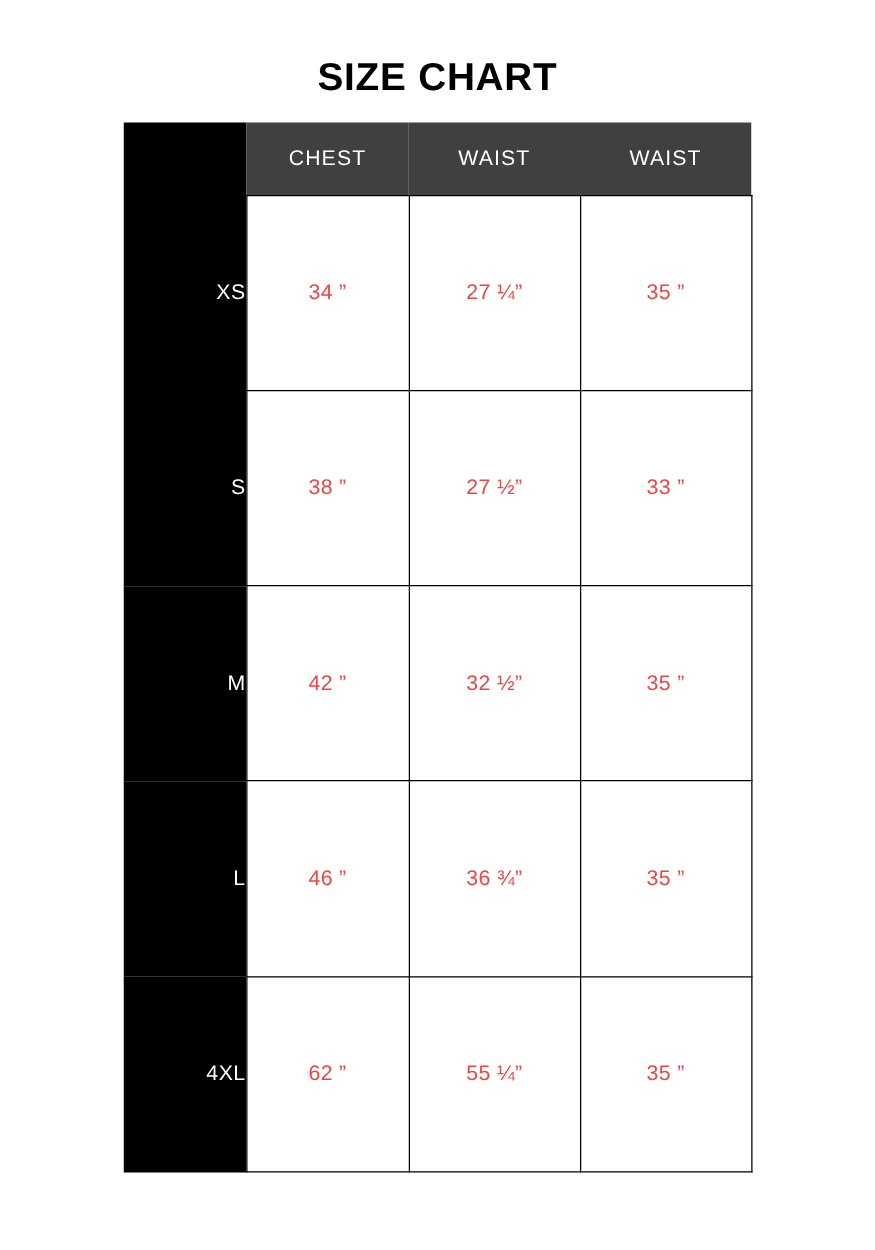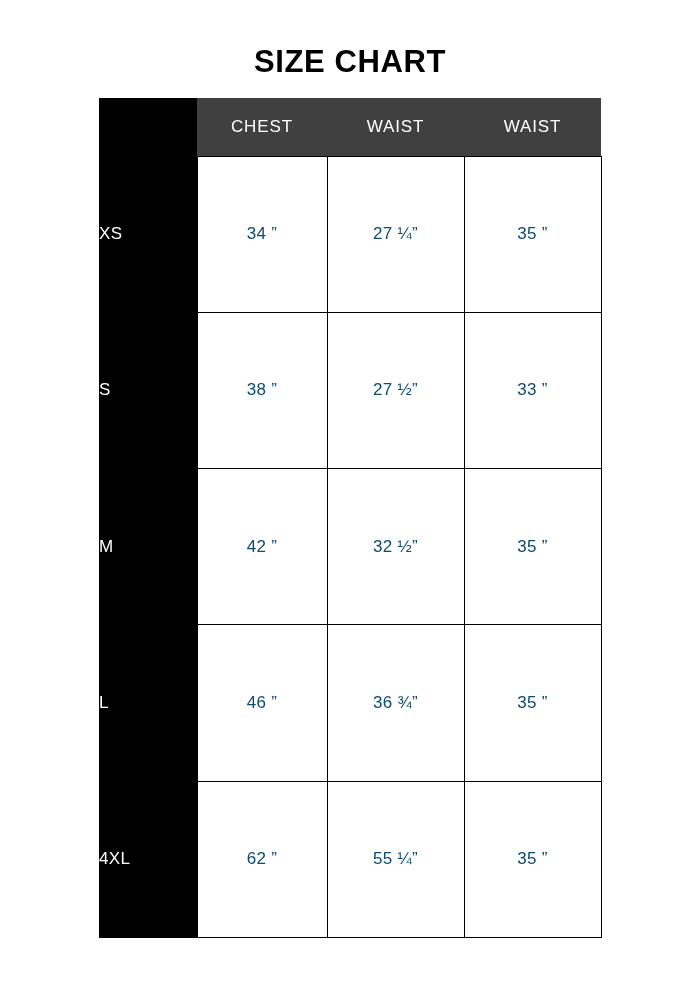--- a/index.html
+++ b/index.html
@@ -81,28 +81,28 @@
   
   tbody tr { height: 86.9px; }
 
   td.size-cell {
     background: #000000;
     color: #ffffff;
     border: none;
     padding: 0;
     font-size: 17px;
     font-weight: normal;
-    text-align: left;
+    text-align: right;
     vertical-align: middle;
     letter-spacing: 0.4px;
   }
 
   td.value-cell {
     background: #ffffff;
-    color: #0c4a6e;
+    color: #ef4444;
     border: 1.5px solid #000000;
     padding: 0;
     font-size: 17px;
     font-weight: normal;
     text-align: center;
     vertical-align: middle;
     letter-spacing: 0.3px;
   }
 </style>
 </head>

